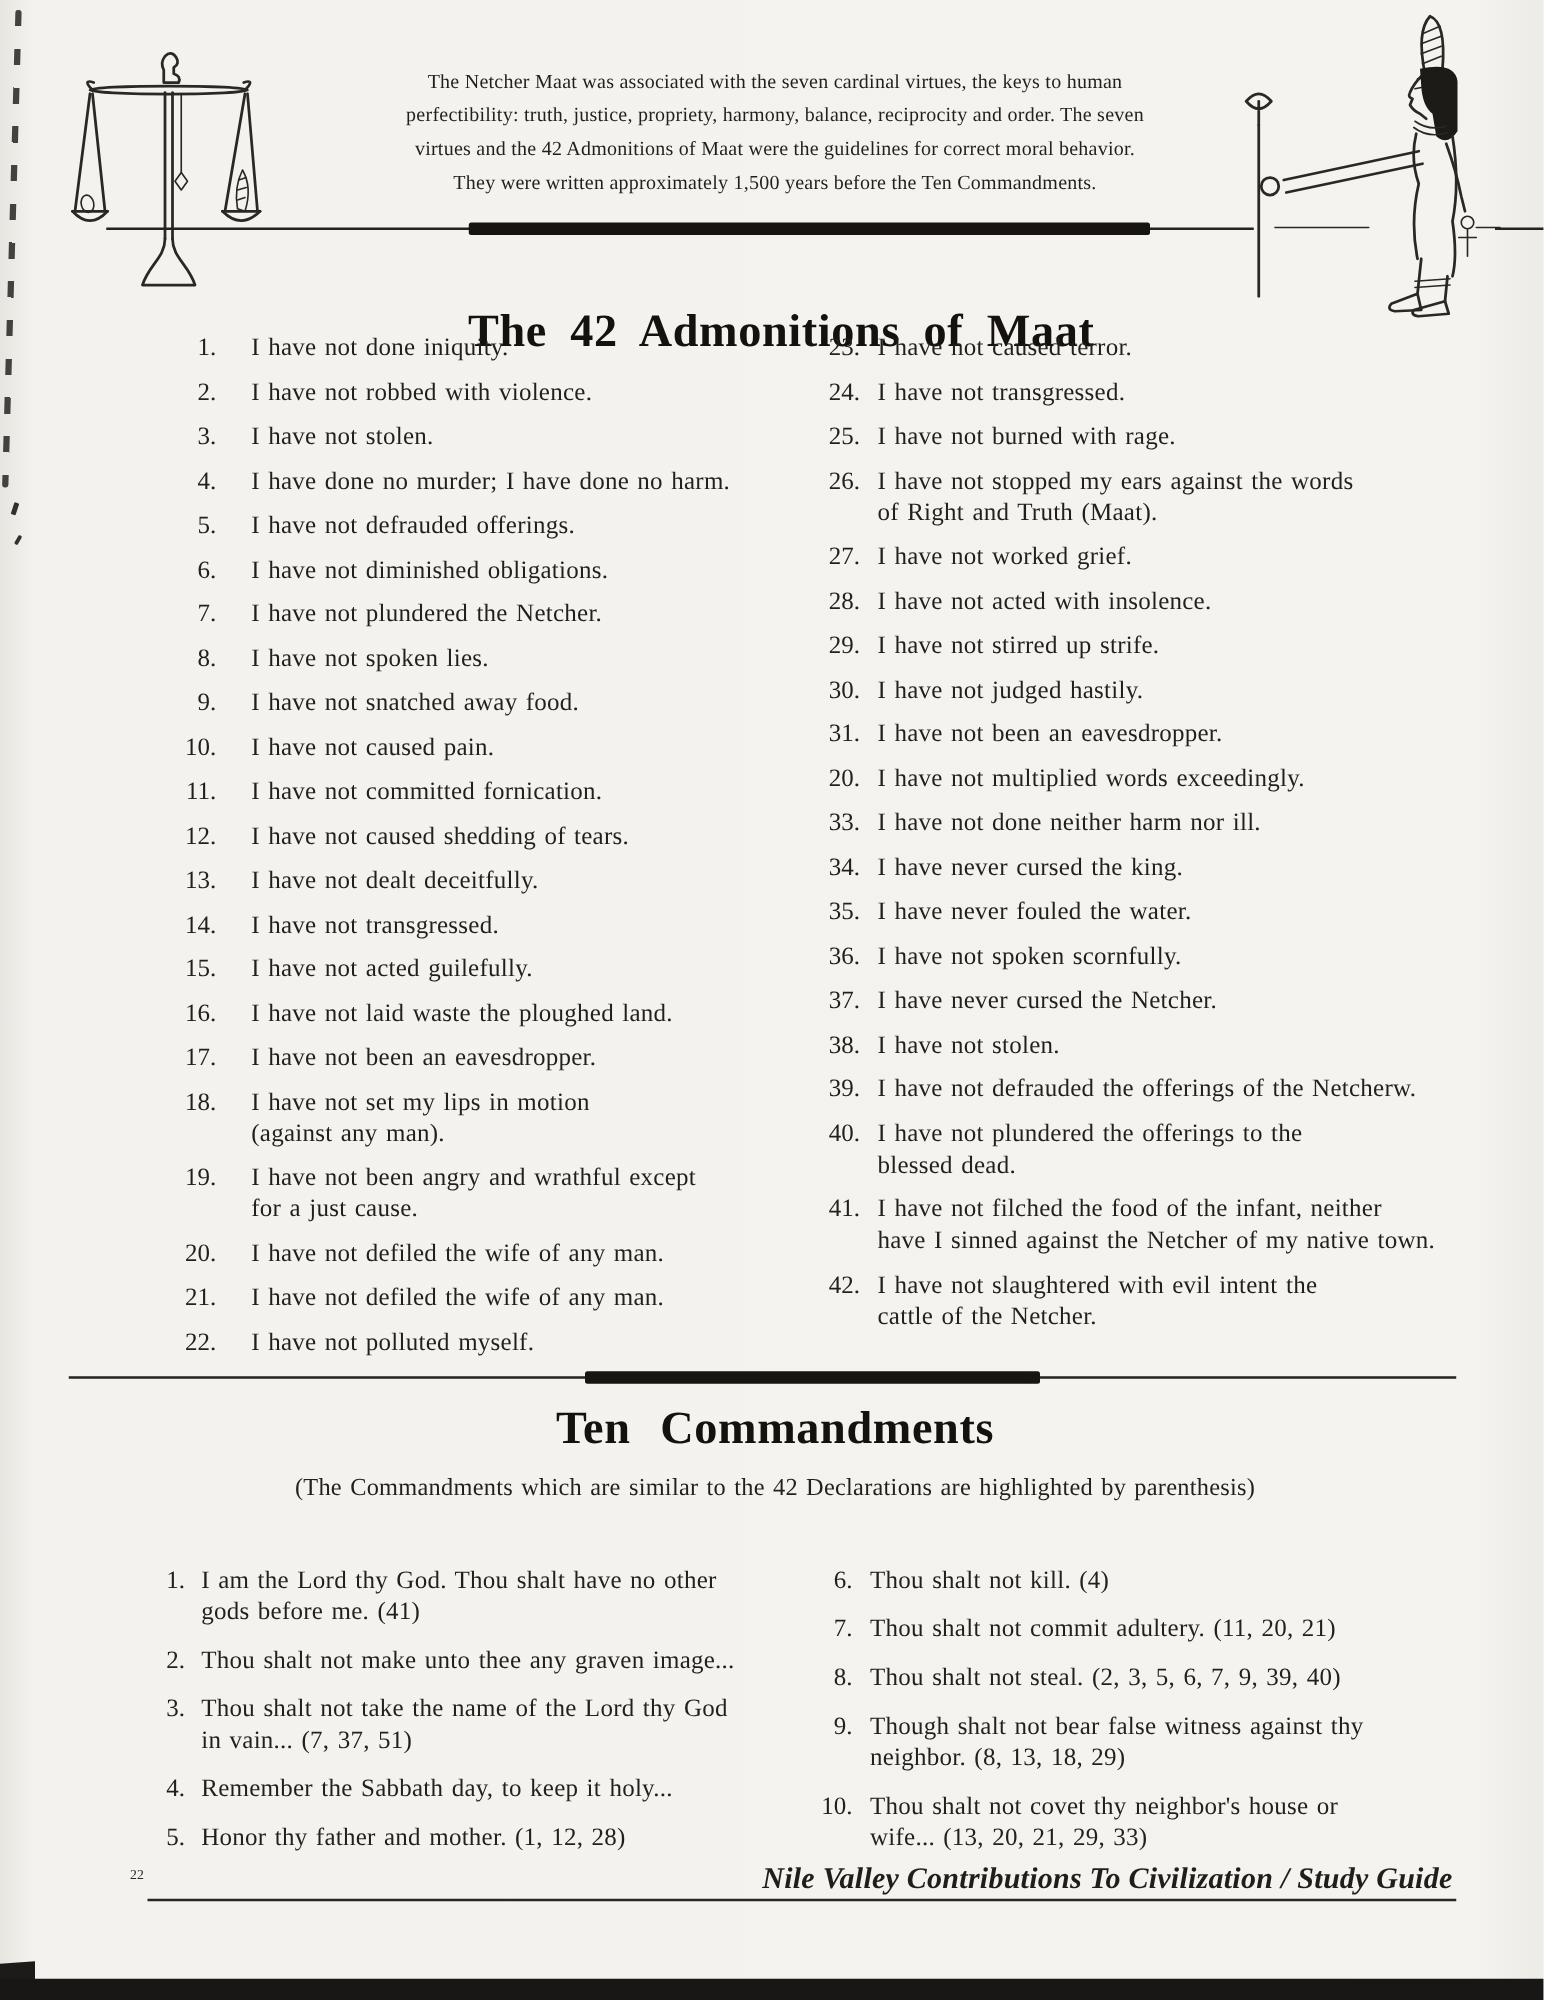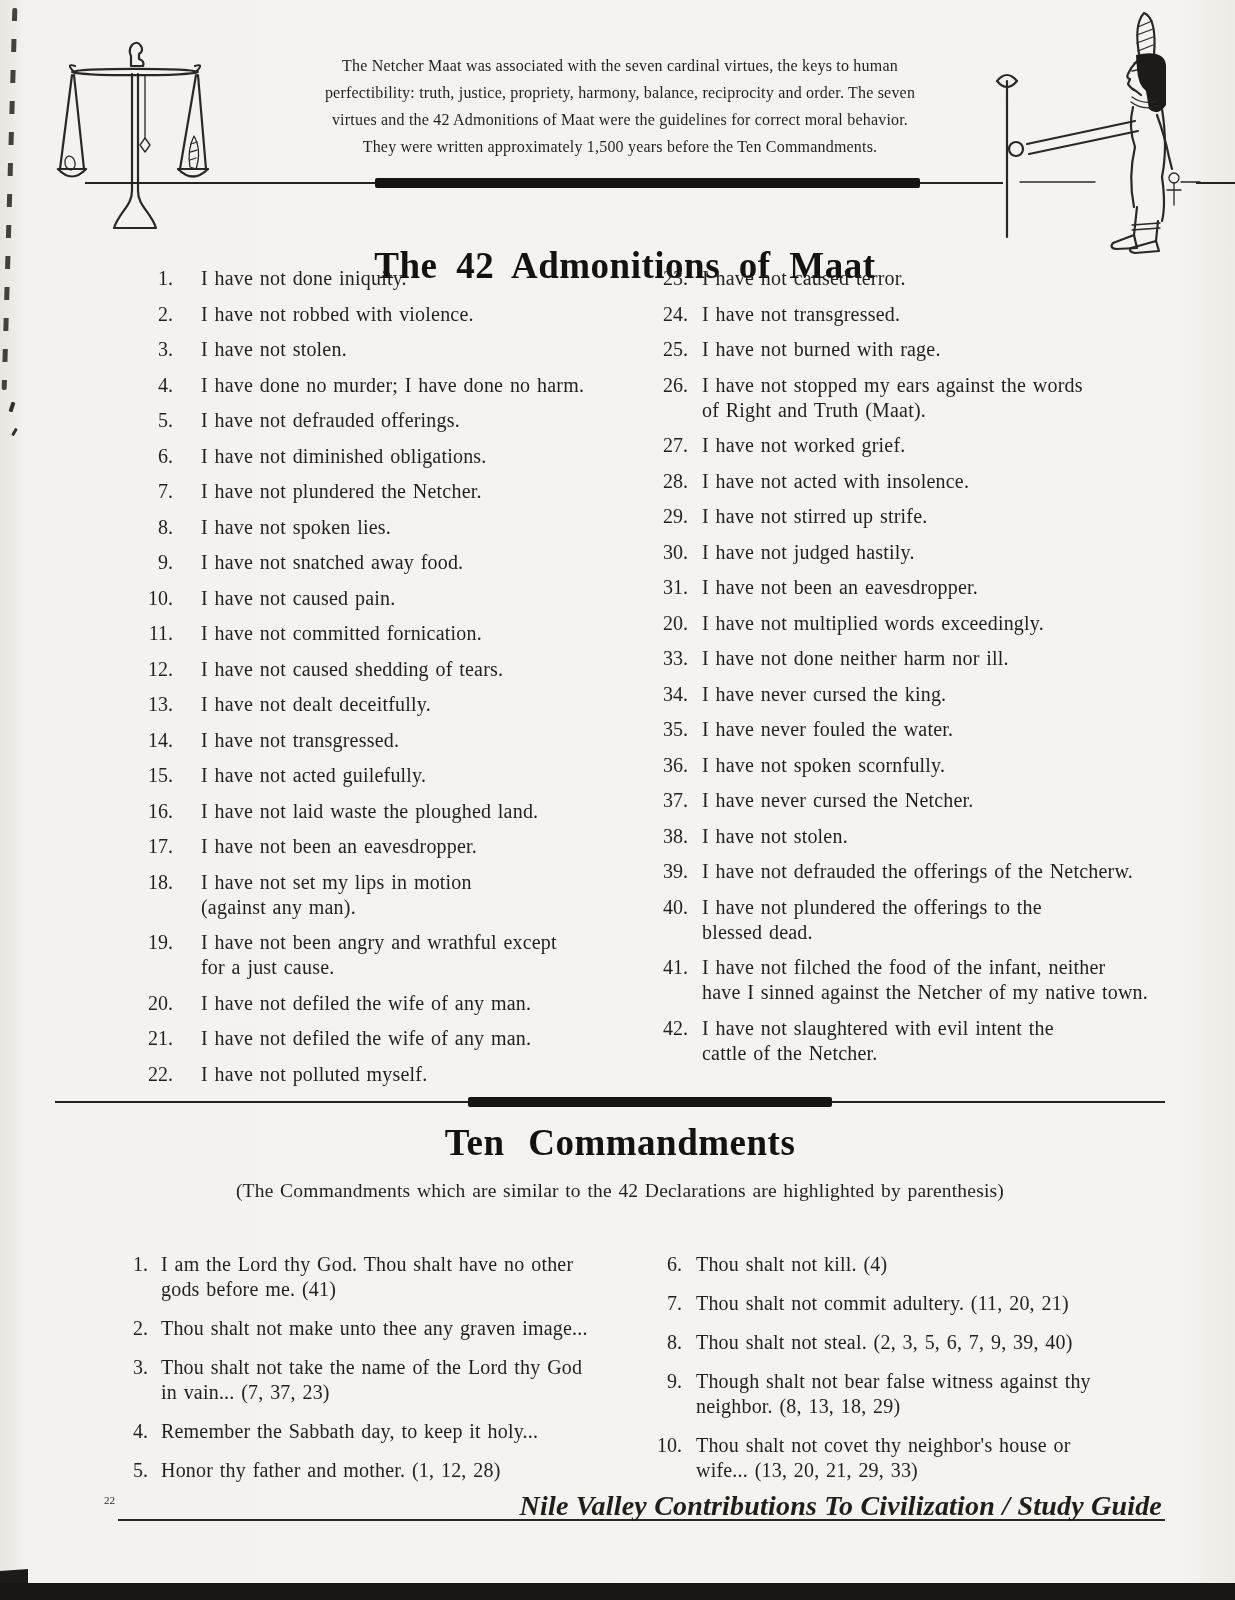--- a/index.html
+++ b/index.html
@@ -41,21 +41,21 @@
   .adm-left .num{width:43px;margin-right:28px;}
   .adm-right{left:648px;top:266px;width:565px;}
   .adm-right .num{width:40px;margin-right:14px;}
   .cmd-left{left:126px;top:1252px;width:515px;}
   .cmd-left .num{width:22px;margin-right:13px;}
   .cmd-right{left:640px;top:1252px;width:575px;}
   .cmd-right .num{width:42px;margin-right:14px;}
   .page-number{position:absolute;left:104px;top:1494px;font-size:11px;color:#2a2723;}
   .footer-rule{position:absolute;left:118px;top:1519px;width:1047px;height:2.4px;background:#2a2723;}
   .footer-title{
-    position:absolute;right:73px;top:1490px;font-size:28px;font-style:italic;font-weight:600;
+    position:absolute;right:73px;top:1490px;font-size:24px;font-style:italic;font-weight:600;
     color:#211e1a;letter-spacing:.2px;
   }
   .bottom-bar{position:absolute;left:0;top:1583px;width:1235px;height:17px;background:#181715;}
   .bottom-nub{position:absolute;left:0;top:1570px;width:28px;height:30px;background:#1c1b19;transform:skewY(-4deg);}
   svg{position:absolute;overflow:visible;}
   .illus path,.illus line,.illus ellipse,.illus circle,.illus polyline{
     fill:none;stroke:#2a2724;stroke-width:2.2;stroke-linecap:round;stroke-linejoin:round;
   }
   .illus .fill{fill:#1d1b18;stroke:none;}
   .illus .thin{stroke-width:1.3;}
@@ -342,21 +342,21 @@
       <span class="txt">I am the Lord thy God. Thou shalt have no other
 gods before me.  (41)</span>
     </div>
       <div class="row">
       <span class="num">2.</span>
       <span class="txt">Thou shalt not make unto thee any graven image...</span>
     </div>
       <div class="row">
       <span class="num">3.</span>
       <span class="txt">Thou shalt not take the name of the Lord thy God
-in vain... (7, 37, 23)</span>
+in vain... (7, 37, 51)</span>
     </div>
       <div class="row">
       <span class="num">4.</span>
       <span class="txt">Remember the Sabbath day, to keep it holy...</span>
     </div>
       <div class="row">
       <span class="num">5.</span>
       <span class="txt">Honor thy father and mother.  (1, 12, 28)</span>
     </div>
     </div>

